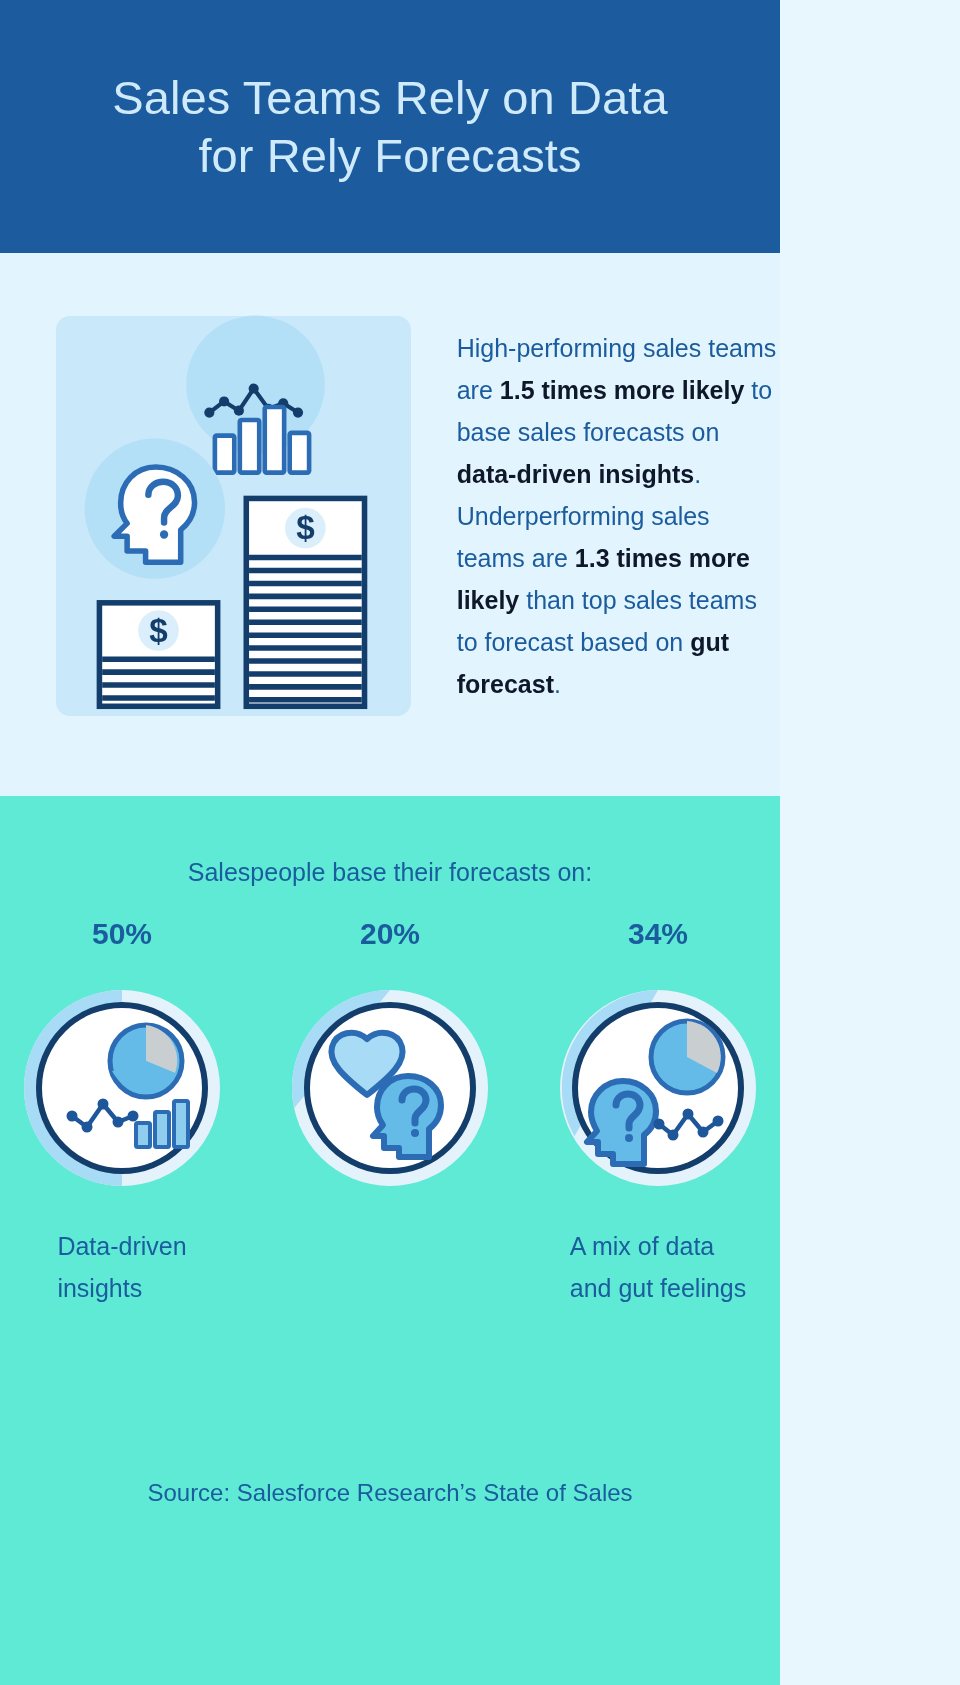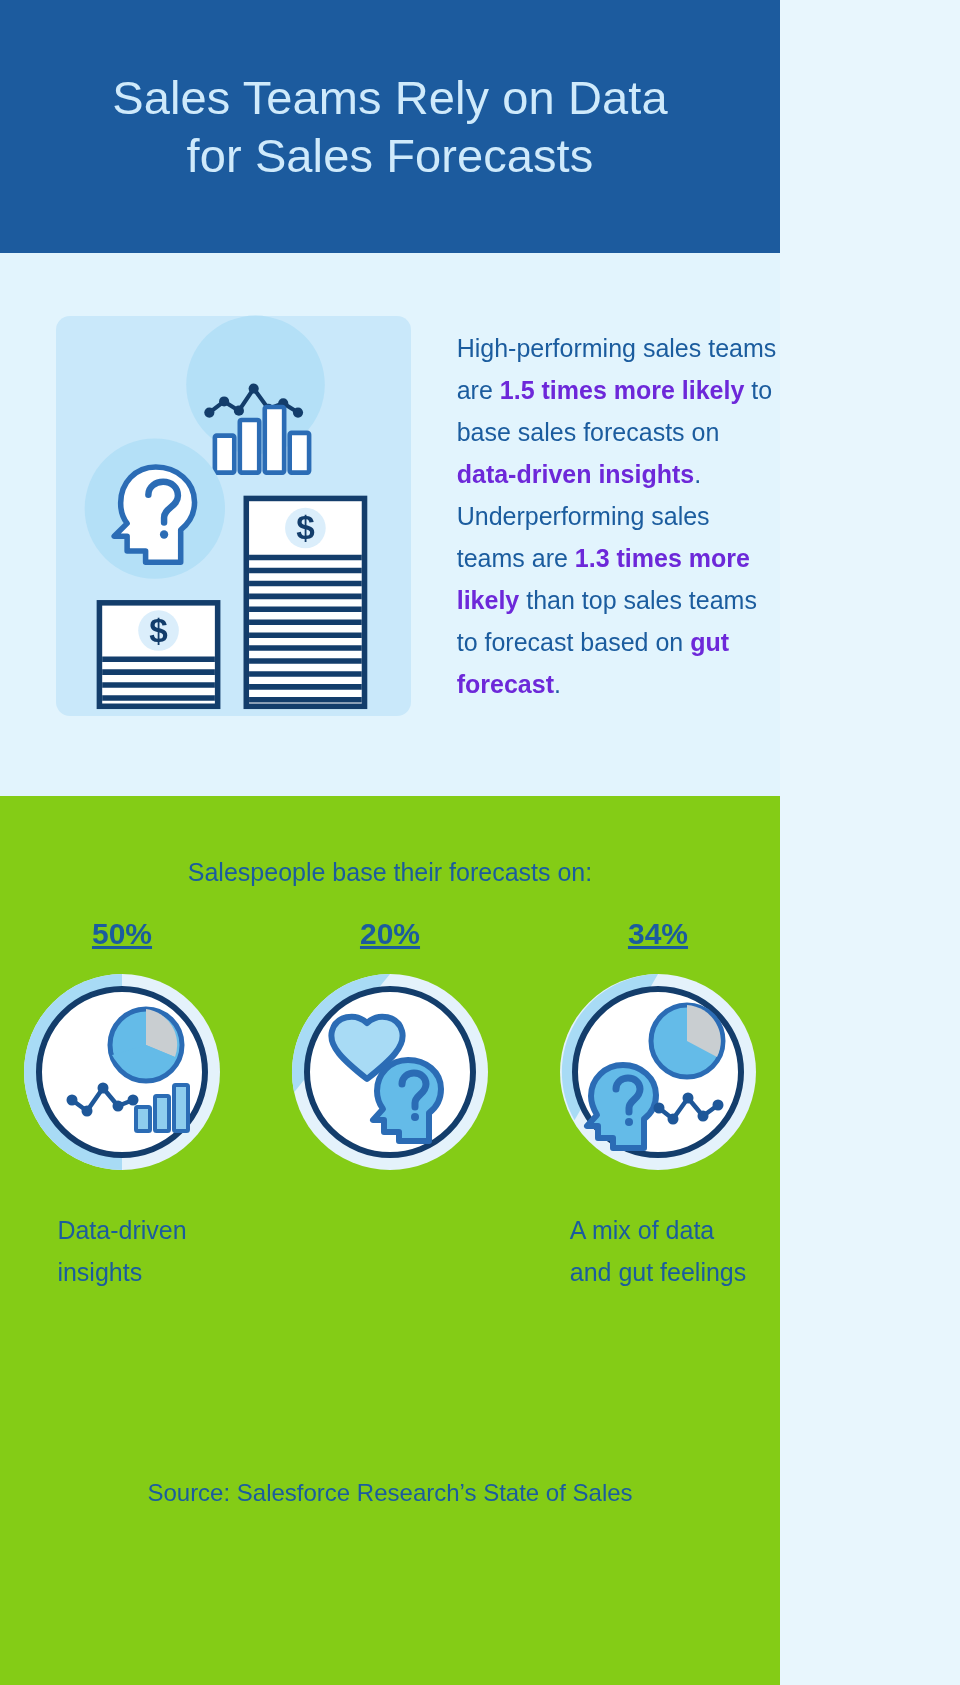--- a/index.html
+++ b/index.html
@@ -61,25 +61,25 @@
   .illo-svg { position: absolute; inset: 0; width: 100%; height: 100%; overflow: visible; }
 
   .intro-text {
     width: 350px;
     margin-left: 46px;
     margin-top: 74px;
     color: #1b5c9e;
     font-size: 25px;
     line-height: 1.68;
   }
-  .intro-text b { font-weight: 700; color: #6d28d9; }
+  .intro-text b { font-weight: 700; color: #0f172a; }
 
   
   .stats-section {
-    background: #84cc16;
+    background: #5eead4;
     flex: 1 1 auto;
     position: relative;
     padding-top: 62px;
   }
 
   .stats-heading {
     text-align: center;
     color: #1b5c9e;
     font-size: 25px;
     font-weight: 400;
@@ -97,22 +97,21 @@
     width: 235px;
     display: flex;
     flex-direction: column;
     align-items: center;
   }
 
   .stat-pct {
     font-size: 30px;
     font-weight: 700;
     color: #1b5c9e;
-    margin-bottom: 14px;
-    text-decoration: underline;
+    margin-bottom: 30px;
   }
 
   .donut-wrap { width: 214px; height: 214px; position: relative; }
   .donut-svg { width: 214px; height: 214px; display: block; }
 
   .stat-label {
     margin-top: 30px;
     text-align: left;
     color: #1b5c9e;
     font-size: 25px;
@@ -131,21 +130,21 @@
   }
 </style>
 </head>
 <body>
 
 <div class="infographic">
 
   <div class="header">
     <h1 class="header-title">
       <span>Sales Teams Rely on Data</span><br>
-      <span>for Sales Forecasts</span>
+      <span>for Rely Forecasts</span>
     </h1>
   </div>
 
   <div class="intro-section">
 
     <div class="illustration">
       <svg class="illo-svg" viewBox="0 0 384 400">
 
         <g>
           <circle cx="216" cy="58" r="75" fill="#b4e0f7"></circle>

